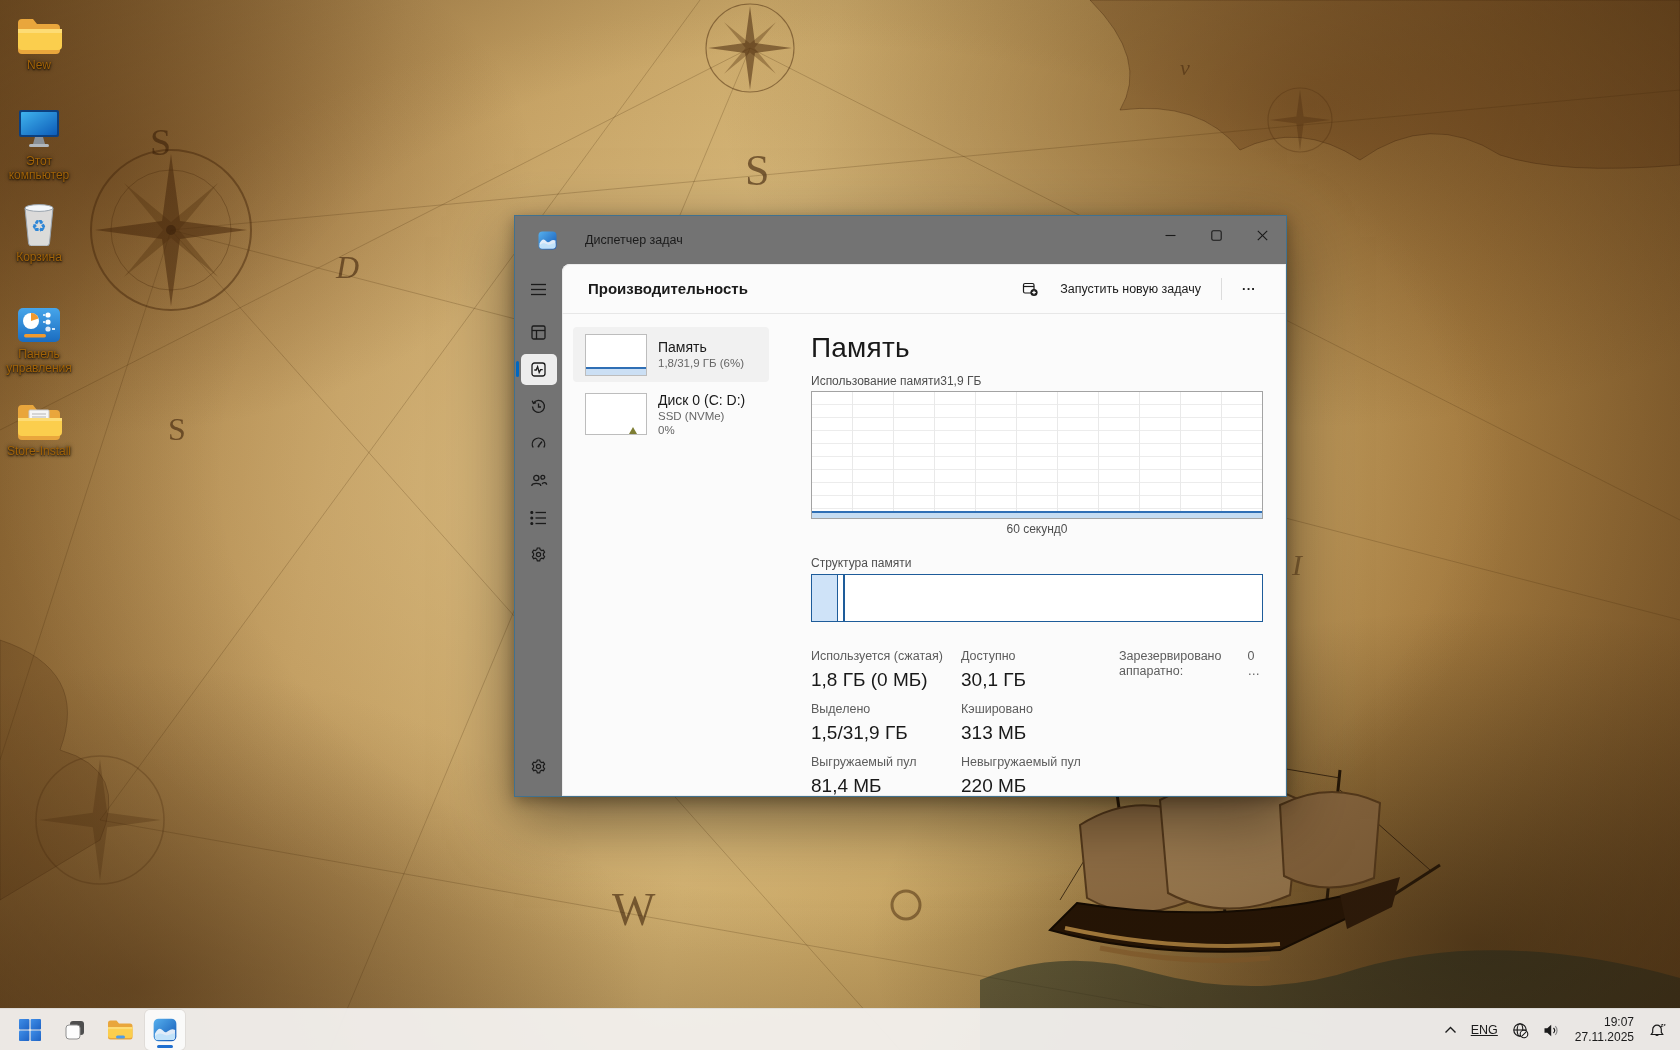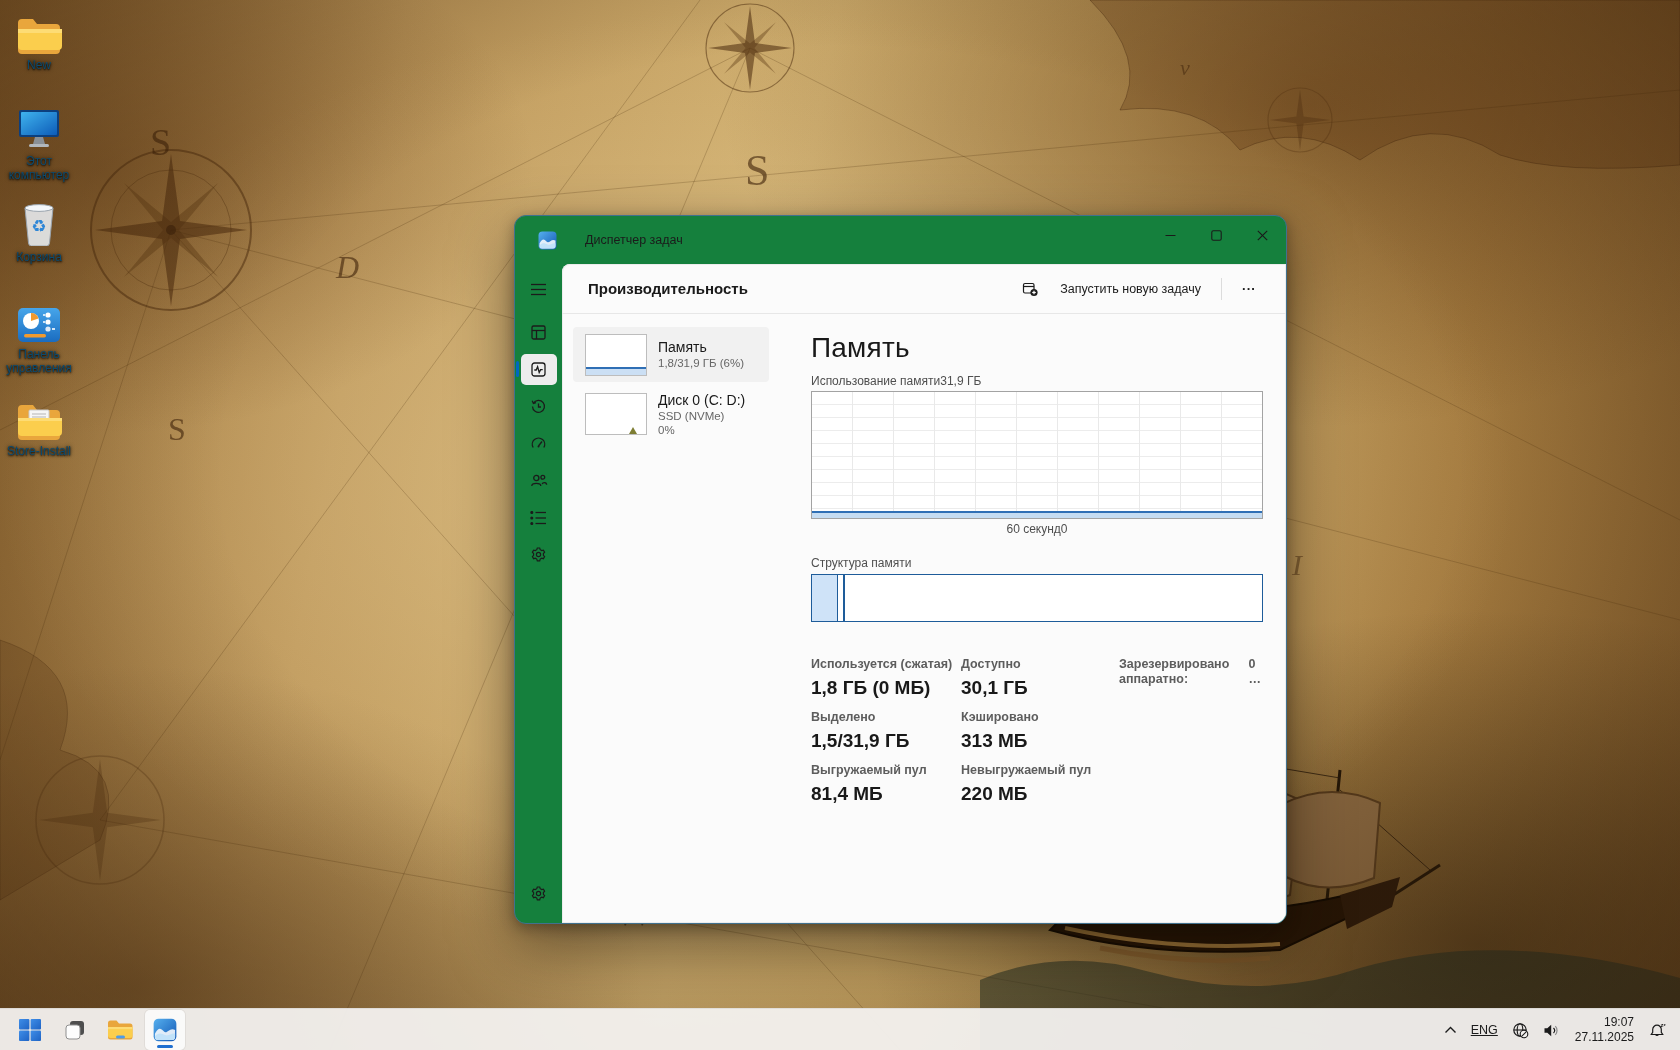--- a/index.html
+++ b/index.html
@@ -18,26 +18,26 @@
   }
   .wallpaper::after { content:""; position:absolute; inset:0;
     background:radial-gradient(ellipse at 50% 45%, transparent 52%, rgba(45,24,6,.5) 100%); }
   .map-art { position:absolute; inset:0; }
 
   
   .desktop-icons { position:absolute; left:0; top:6; width:78; }
   .dicon { position:absolute; left:0; width:78px; display:flex; flex-direction:column;
     align-items:center; text-align:center; cursor:default; }
   .dicon .glyph { height:46px; display:flex; align-items:flex-end; justify-content:center; }
-  .dicon .dlabel { margin-top:4px; font-size:12px; line-height:14px; color:#0c4a6e;
+  .dicon .dlabel { margin-top:4px; font-size:12px; line-height:14px; color:#a16207;
     text-shadow:0 1px 2px rgba(0,0,0,.95), 0 0 4px rgba(0,0,0,.7); max-width:76px; }
 
   
-  .tm-window { position:absolute; left:514px; top:215px; width:773px; height:709px;
-    background:#15803d; border:1px solid #41718e; border-radius:12px;
+  .tm-window { position:absolute; left:514px; top:215px; width:773px; height:582px;
+    background:#737373; border:1px solid #41718e; border-radius:0;
     box-shadow:0 22px 60px rgba(20,12,4,.5), 0 4px 14px rgba(20,12,4,.35); overflow:hidden; }
   .titlebar { position:absolute; left:0; top:0; right:0; height:48px; display:flex; align-items:center; }
   .titlebar .app-ico { margin-left:23px; width:19px; height:19px; }
   .titlebar .title { margin-left:28px; font-size:12.5px; color:#1b1b1b; }
   .caption-btns { position:absolute; right:1px; top:1px; display:flex; }
   .cap-btn { width:46px; height:36px; display:flex; align-items:center; justify-content:center; color:#1a1a1a; }
 
   .nav-rail { position:absolute; left:0; top:48px; bottom:0; width:47px;
     display:flex; flex-direction:column; align-items:center; padding-top:10px; }
   .nav-btn { position:relative; width:36px; height:31px; margin-bottom:6px; border-radius:5px;
@@ -92,22 +92,22 @@
     background:#c5dcf2; border-top:2px solid #2f6fb5; }
   .chart-axis { display:flex; justify-content:center; margin-top:3px;
     font-size:12px; color:#4f4f4f; }
   .comp-title { margin-top:20px; font-size:12px; color:#4f4f4f; }
   .comp-bar { position:relative; margin-top:4px; height:48px; background:#fff;
     border:1px solid #1e5c9a; }
   .comp-used { position:absolute; left:0; top:0; bottom:0; width:5.8%; background:#cfe3f8;
     border-right:1px solid #1e5c9a; }
   .comp-line { position:absolute; left:6.8%; top:0; bottom:0; width:2px; background:#1e5c9a; }
 
-  .stats { margin-top:35px; display:grid; grid-template-columns:150px 158px 1fr;
-    grid-row-gap:11px;font-weight:bold; }
+  .stats { margin-top:27px; display:grid; grid-template-columns:150px 158px 1fr;
+    grid-row-gap:11px; }
   .stat .slabel { font-size:12.5px; color:#5d5d5d; line-height:15px; }
   .stat .svalue { margin-top:4px; font-size:19px; color:#191919; line-height:23px; }
   .stat.inline { display:flex; gap:14px; align-items:flex-start; }
   .stat.inline .svalue { margin-top:0; font-size:12.5px; color:#5d5d5d; line-height:15px; }
 
   
   .taskbar { position:absolute; left:0; right:0; bottom:0; height:42px;
     background:rgba(243,241,239,.95); border-top:1px solid rgba(0,0,0,.06); }
   .tb-left { position:absolute; left:10px; top:1px; display:flex; gap:5px; }
   .tb-btn { position:relative; width:40px; height:40px; border-radius:5px; display:flex;

